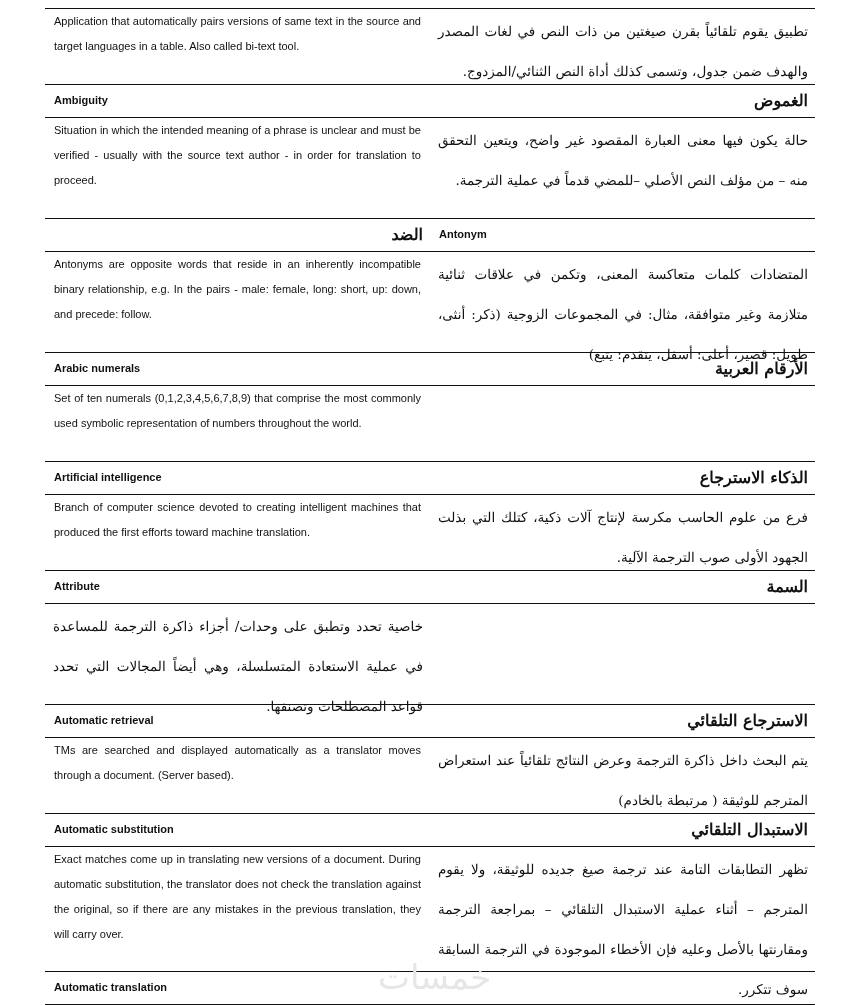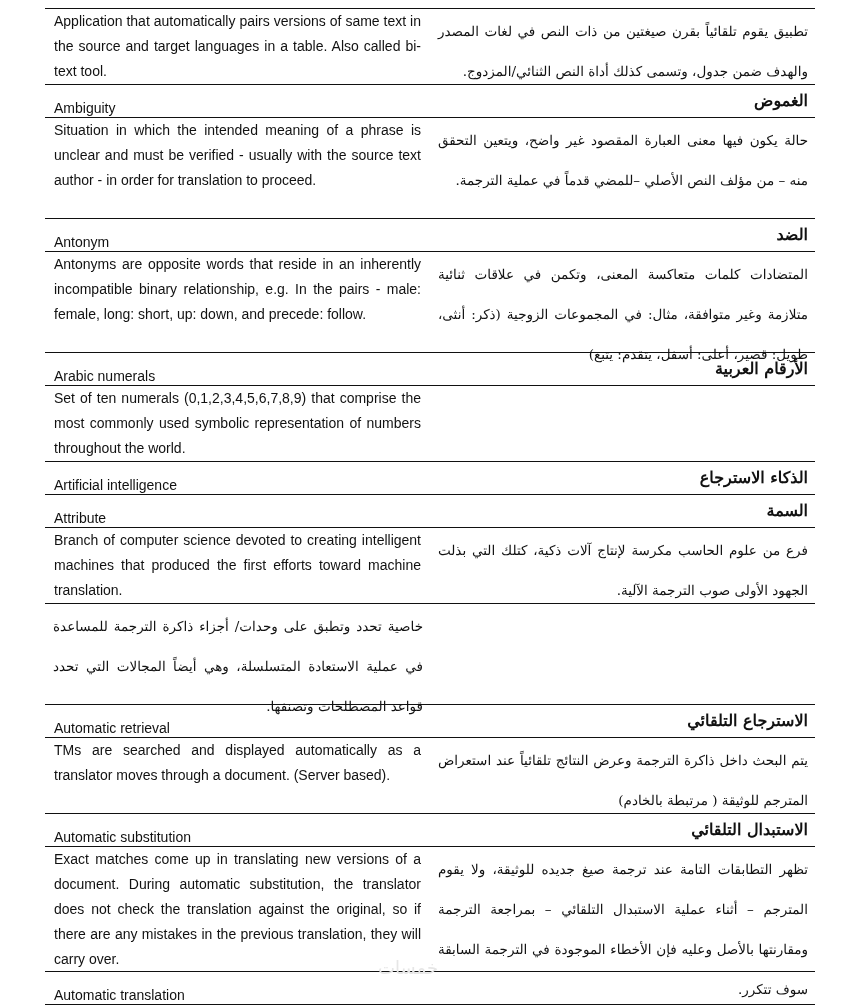--- a/index.html
+++ b/index.html
@@ -6,36 +6,36 @@
   body { width: 860px; height: 1005px; overflow: hidden; position: relative; }
   .glossary {
     position: absolute; left: 45px; top: 8px; width: 770px;
     border-top: 1.5px solid #111;
   }
   .row { display: flex; border-bottom: 1.5px solid #111; }
   .cell { box-sizing: border-box; }
   .en {
     width: 385px; padding: 0 9px 0 9px;
     font-family: "Liberation Sans", "DejaVu Sans", sans-serif;
-    font-size: 14px; line-height: 25px; color: #111;
+    font-size: 11px; line-height: 25px; color: #111;
     text-align: justify; text-align-last: left;
   }
   .ar {
     width: 385px; padding: 0 7px 0 8px;
     font-family: "DejaVu Serif", "Liberation Serif", serif;
     font-size: 13.5px; line-height: 40px; color: #111;
     direction: rtl; text-align: justify; text-align-last: right;
   }
   .def .en { padding-top: 0px; padding-bottom: 0px; }
   .def .ar { padding-top: 2px; }
-  .head .en { font-weight: normal; line-height: 31px; margin-top: 8px; }
+  .head .en { font-weight: bold; line-height: 31px; }
   .head .ar { font-weight: bold; line-height: 31px; font-size: 16px; }
   .watermark {
     position: absolute; left: 378px; top: 957px;
-    font-family: "DejaVu Sans", sans-serif; font-size: 18px;
+    font-family: "DejaVu Sans", sans-serif; font-size: 34px;
     color: #e6e6e6; letter-spacing: 2px; direction: rtl;
   }
 </style>
 </head>
 <body>
 
 <div class="glossary">
 
   <div class="row def" style="height:75px">
     <div class="cell en">Application that automatically pairs versions of same text in the source and target languages in a table. Also called bi-text tool.</div>
@@ -45,48 +45,48 @@
   <div class="row head" style="height:32px">
     <div class="cell en">Ambiguity</div>
     <div class="cell ar">الغموض</div>
   </div>
   <div class="row def" style="height:100px">
     <div class="cell en">Situation in which the intended meaning of a phrase is unclear and must be verified - usually with the source text author - in order for translation to proceed.</div>
     <div class="cell ar">حالة يكون فيها معنى العبارة المقصود غير واضح، ويتعين التحقق منه – من مؤلف النص الأصلي –للمضي قدماً في عملية الترجمة.</div>
   </div>
 
   <div class="row head" style="height:32px">
+    <div class="cell ar">الضد</div>
     <div class="cell en">Antonym</div>
-    <div class="cell ar">الضد</div>
   </div>
   <div class="row def" style="height:100px">
     <div class="cell en">Antonyms are opposite words that reside in an inherently incompatible binary relationship, e.g. In the pairs - male: female, long: short, up: down, and precede: follow.</div>
     <div class="cell ar">المتضادات كلمات متعاكسة المعنى، وتكمن في علاقات ثنائية متلازمة وغير متوافقة، مثال: في المجموعات الزوجية (ذكر: أنثى، طويل: قصير، أعلى: أسفل، يتقدم: يتبع)</div>
   </div>
 
   <div class="row head" style="height:32px">
     <div class="cell en">Arabic numerals</div>
     <div class="cell ar">الأرقام العربية</div>
   </div>
   <div class="row def" style="height:75px">
     <div class="cell en">Set of ten numerals (0,1,2,3,4,5,6,7,8,9) that comprise the most commonly used symbolic representation of numbers throughout the world.</div>
   </div>
 
   <div class="row head" style="height:32px">
     <div class="cell en">Artificial intelligence</div>
     <div class="cell ar">الذكاء الاسترجاع</div>
   </div>
+  <div class="row def" style="height:75px">
+    <div class="cell en">Branch of computer science devoted to creating intelligent machines that produced the first efforts toward machine translation.</div>
+    <div class="cell ar">فرع من علوم الحاسب مكرسة لإنتاج آلات ذكية، كتلك التي بذلت الجهود الأولى صوب الترجمة الآلية.</div>
+  </div>
+
   <div class="row head" style="height:32px">
     <div class="cell en">Attribute</div>
     <div class="cell ar">السمة</div>
-  </div>
-
-  <div class="row def" style="height:75px">
-    <div class="cell en">Branch of computer science devoted to creating intelligent machines that produced the first efforts toward machine translation.</div>
-    <div class="cell ar">فرع من علوم الحاسب مكرسة لإنتاج آلات ذكية، كتلك التي بذلت الجهود الأولى صوب الترجمة الآلية.</div>
   </div>
   <div class="row def" style="height:100px">
     <div class="cell ar">خاصية تحدد وتطبق على وحدات/ أجزاء ذاكرة الترجمة للمساعدة في عملية الاستعادة المتسلسلة، وهي أيضاً المجالات التي تحدد قواعد المصطلحات وتصنفها.</div>
   </div>
 
   <div class="row head" style="height:32px">
     <div class="cell en">Automatic retrieval</div>
     <div class="cell ar">الاسترجاع التلقائي</div>
   </div>
   <div class="row def" style="height:75px">

